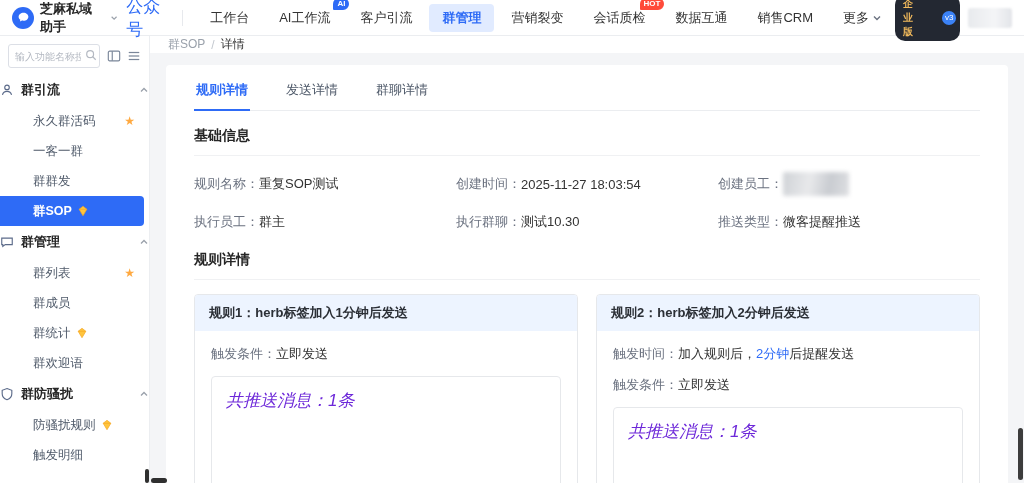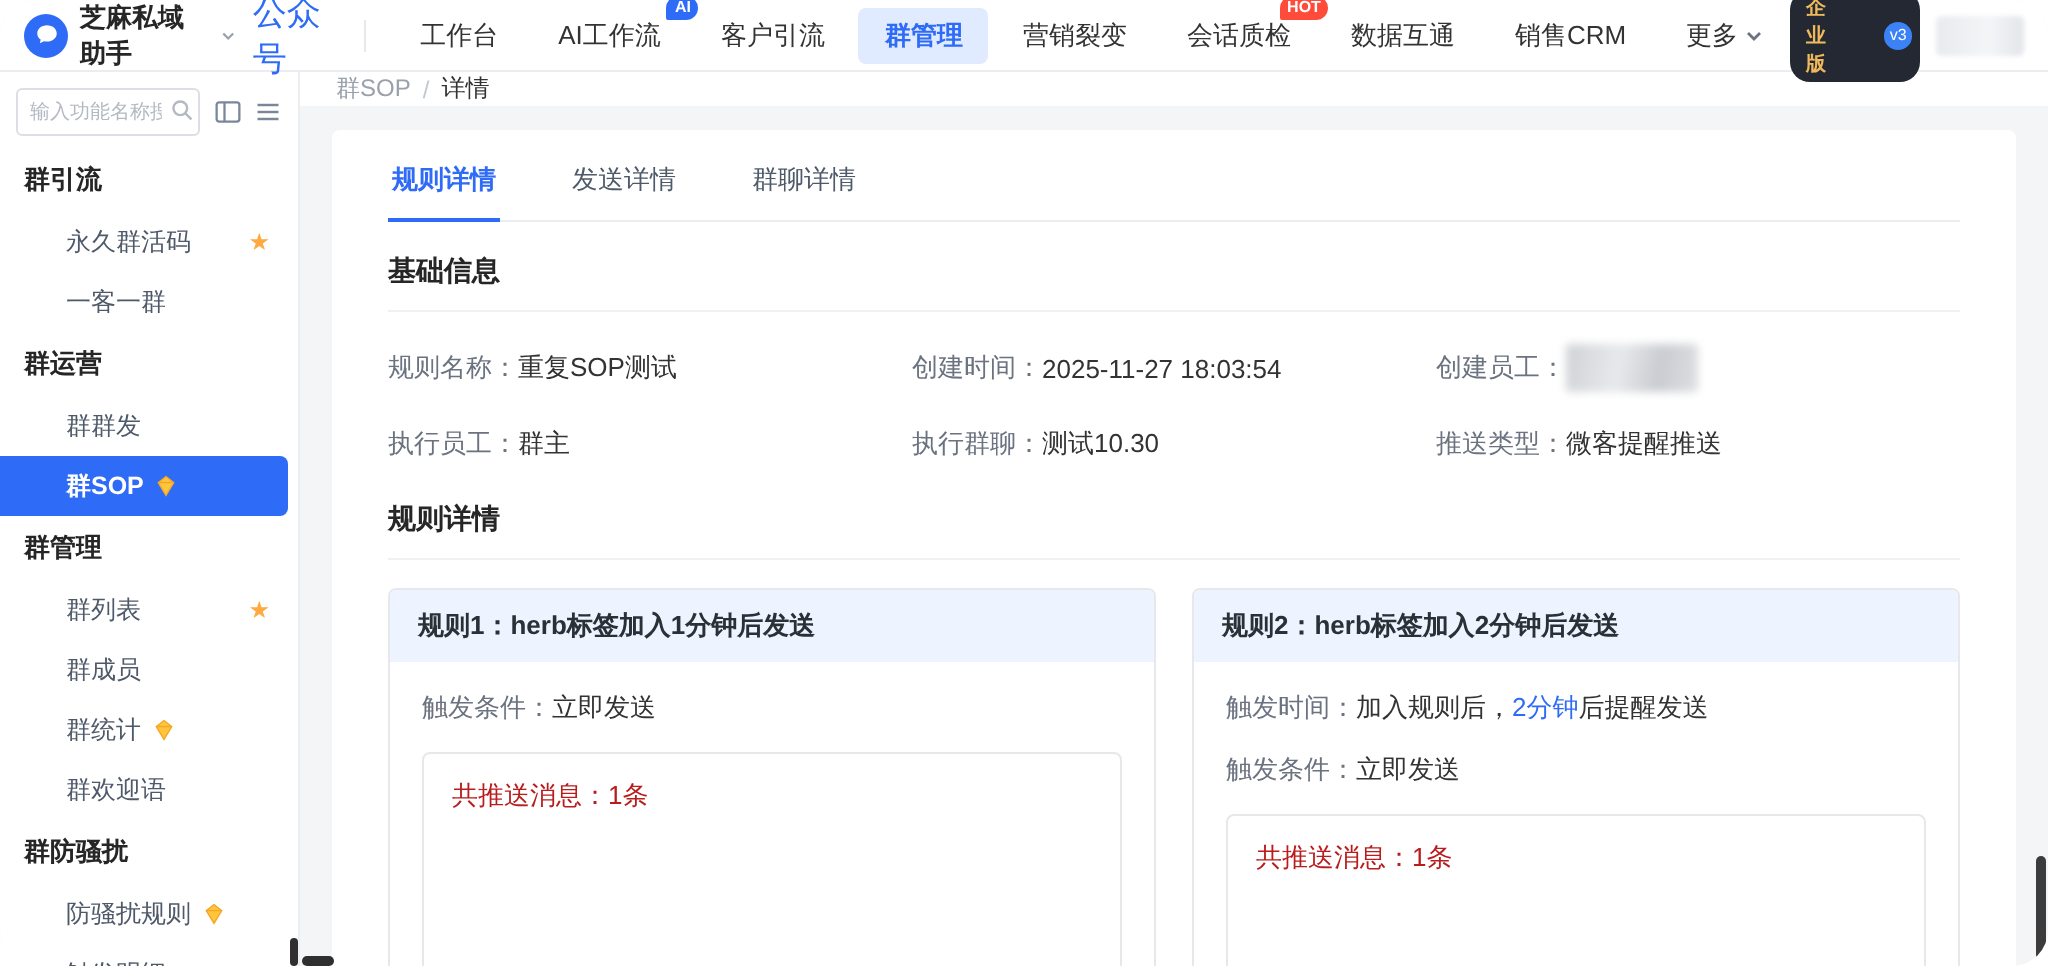--- a/index.html
+++ b/index.html
@@ -1,17 +1,17 @@
 <!DOCTYPE html>
 <html><head>
 <meta charset="utf-8">
 <style>
   * { box-sizing: border-box; margin: 0; padding: 0; }
   body { font-family: "Liberation Sans", "DejaVu Sans", sans-serif; background:#fff; }
-  .app { position:relative; width:1024px; height:483px; overflow:hidden; background:#f4f5f7; font-size:13px; color:#333;border-radius:18px; }
+  .app { position:relative; width:1024px; height:483px; overflow:hidden; background:#f4f5f7; font-size:13px; color:#333; }
 
   
   .topbar { display:flex; align-items:center; height:36px; background:#fff; border-bottom:1px solid #ebedf0; padding:0 12px; position:relative; z-index:5; }
   .brand { display:flex; align-items:center; gap:6px; cursor:pointer; }
   .logo { width:22px; height:22px; border-radius:50%; background:#2e6bf6; display:flex; align-items:center; justify-content:center; flex:0 0 auto; }
   .brand-name { font-weight:bold; font-size:13px; color:#262626; }
   .chev { width:10px; height:10px; }
   .account-type { color:#2e6bf6; font-size:17px; margin-left:2px; cursor:pointer; }
   .topbar-divider { width:1px; height:16px; background:#e7e9ed; margin:0 14px; }
   .topnav { display:flex; align-items:center; gap:4px; flex:1 1 auto; }
@@ -32,21 +32,21 @@
 
   
   .sidebar { width:150px; background:#fff; border-right:1px solid #eceef1; flex:0 0 auto; position:relative; padding-top:8px; }
   .side-search { display:flex; align-items:center; gap:6px; padding:0 8px 6px 8px; }
   .search-box { position:relative; flex:1 1 auto; }
   .search-box input { width:92px; height:24px; border:1px solid #dcdfe6; border-radius:3px; font-size:10px; padding:0 18px 0 6px; color:#333; outline:none; font-family:"Liberation Sans","DejaVu Sans",sans-serif; }
   .search-box input::placeholder { color:#b4b9c2; }
   .search-ic { position:absolute; right:4px; top:5px; }
   .tool-icon { display:inline-flex; cursor:pointer; }
   .side-menu { display:flex; flex-direction:column; }
-  .grp-header { display:flex; align-items:flex-start; height:32px; padding:0 12px; font-size:13px; font-weight:bold; color:#262626; cursor:pointer; gap:7px;flex-direction:column; }
+  .grp-header { display:flex; align-items:center; height:32px; padding:0 0; font-size:13px; font-weight:bold; color:#262626; cursor:pointer; gap:7px; }
   .grp-header .g-chev { margin-left:auto; }
   .side-item { display:flex; align-items:center; height:30px; padding:0 14px 0 33px; font-size:12.5px; color:#4e5969; cursor:pointer; }
   .side-item.active { background:#2e6bf6; color:#fff; margin-right:5px; border-radius:0 4px 4px 0; font-weight:bold; }
   .star { color:#ffa940; font-size:12px; margin-left:auto; }
   .gem { margin-left:5px; display:inline-flex; }
   .side-thumb { position:absolute; right:0px; bottom:0; width:4px; height:14px; background:#2f2f2f; border-radius:2px; }
 
   
   .main { flex:1 1 auto; display:flex; flex-direction:column; overflow:hidden; }
   .breadcrumb-bar { height:26px; background:#fff; display:flex; align-items:center; padding:0 18px; font-size:12px; gap:6px; }
@@ -70,21 +70,21 @@
   .redacted-block { display:inline-block; width:66px; height:24px; border-radius:2px; background:linear-gradient(100deg,#cfd2d6,#e8e9eb 40%,#c9ccd1 70%,#dedfe2); filter:blur(2px); }
 
   .rules-row { display:flex; gap:18px; margin-top:14px; }
   .rule-card { flex:1 1 0; border:1px solid #e6e8eb; border-radius:4px; overflow:hidden; height:230px; background:#fff; }
   .rule-head { background:#edf4ff; padding:9px 14px; font-size:13px; font-weight:bold; color:#2b2f36; }
   .rule-body { padding:14px 16px; }
   .rule-line { font-size:13px; margin-bottom:13px; }
   .rule-line .f-label { color:#6b7280; }
   .hl { color:#2e6bf6; }
   .msg-box { border:1px solid #e6e8eb; border-radius:4px; padding:12px 14px; height:130px; }
-  .msg-count { font-size:13px; color:#b91c1c; }
+  .msg-count { font-size:17px; color:#6d28d9;font-style:italic; }
 
   
   .v-scrollbar { position:absolute; right:1px; bottom:3px; width:5px; height:52px; background:#3c3c3c; border-radius:3px; cursor:pointer; }
   .h-scrollbar { position:absolute; left:151px; bottom:0px; width:16px; height:5px; background:#2f2f2f; border-radius:3px; cursor:pointer; }
 
   svg { display:block; }
 </style>
 </head>
 <body>
 
@@ -170,30 +170,20 @@
             </svg>
         </div>
         <div class="side-item">
           <span>永久群活码</span>
           <span class="star">★</span>
         </div>
         <div class="side-item">
           <span>一客一群</span>
         </div>
 
-        <div class="grp-header">
-          <svg width="14" height="14" viewBox="0 0 16 16">
-              <path d="M2 6.5v3l7 3v-9l-7 3z" fill="none" stroke="#5c6b8a" stroke-width="1.3"></path>
-              <path d="M11 5.5c1.2 1.2 1.2 3.8 0 5" fill="none" stroke="#5c6b8a" stroke-width="1.3"></path>
-            </svg>
-          <span>群运营</span>
-          <svg class="g-chev" width="10" height="10" viewBox="0 0 10 10">
-              <polyline points="2,6.5 5,3.5 8,6.5" fill="none" stroke="#9aa1ab" stroke-width="1.3"></polyline>
-            </svg>
-        </div>
         <div class="side-item">
           <span>群群发</span>
         </div>
         <div class="side-item active">
           <span>群SOP</span>
           <span class="gem">
               <svg width="12" height="12" viewBox="0 0 14 14">
                 <polygon points="7,1.5 11.5,5 7,12.5 2.5,5" fill="#ffc53d" stroke="#f5a623" stroke-width="0.8"></polygon>
                 <polyline points="2.5,5 11.5,5" stroke="#f5a623" stroke-width="0.8" fill="none"></polyline>
               </svg>

